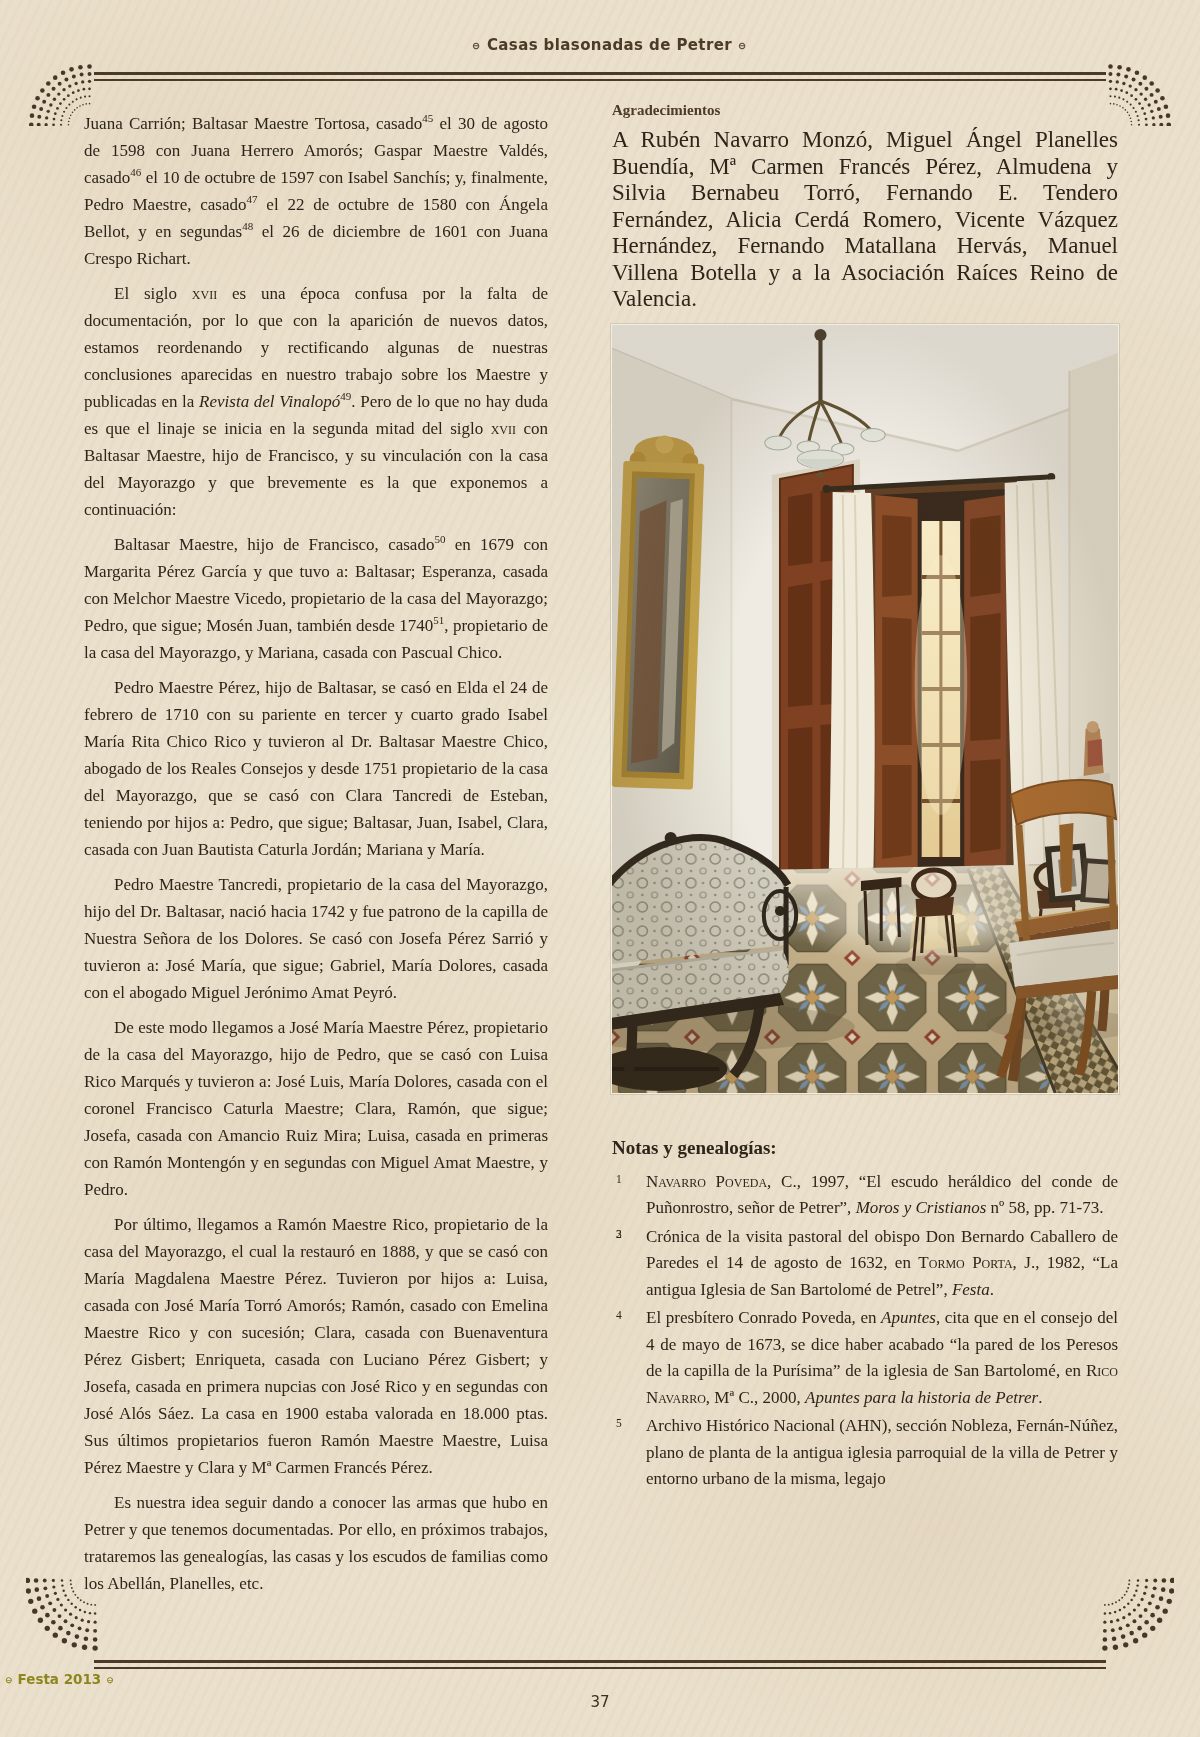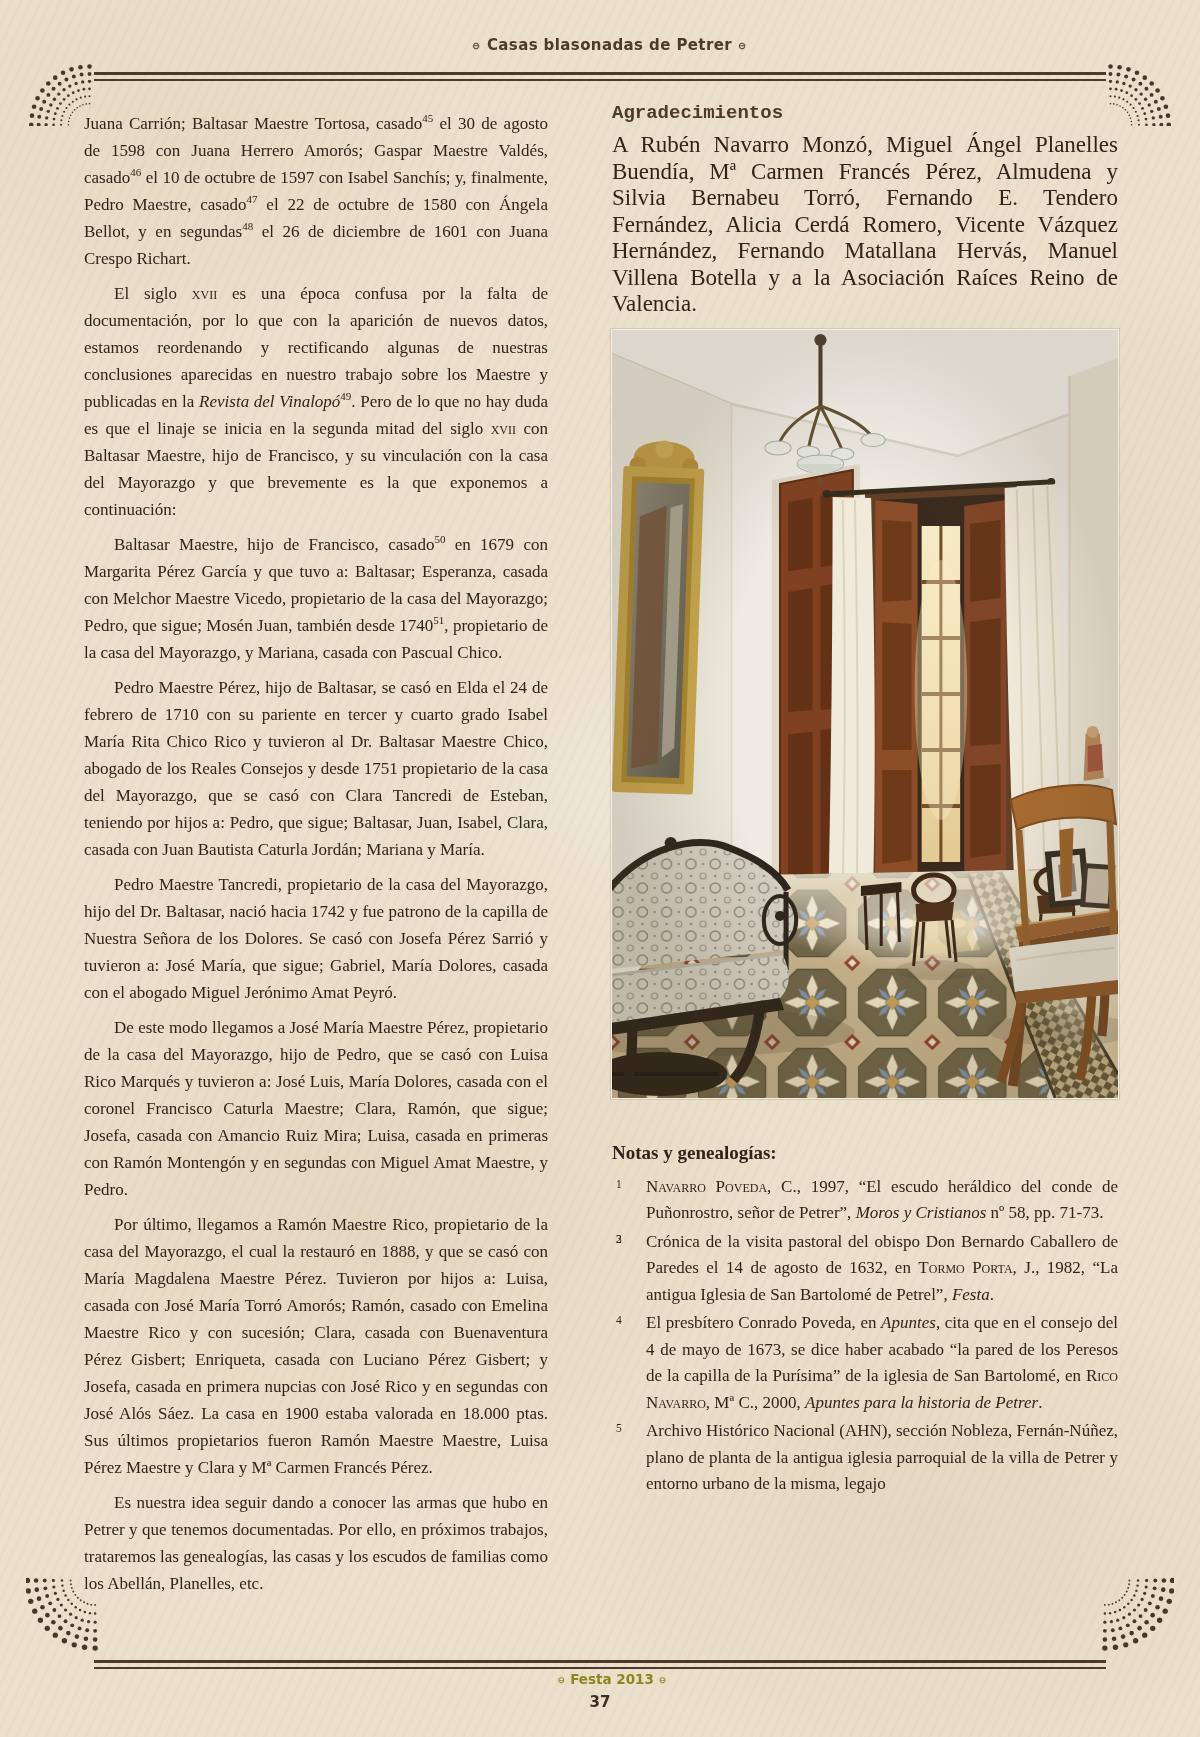--- a/index.html
+++ b/index.html
@@ -28,34 +28,34 @@
   .fan-br{right:26px;top:1572px;width:72px;height:86px;}
   .columns{position:absolute;left:76px;right:82px;top:102px;display:flex;gap:56px;}
   .col-left{width:480px;flex:none;}
   .col-right{flex:1;min-width:0;}
   .body-text p{margin:8px;font-size:17px;line-height:27px;text-align:justify;hyphens:auto;-webkit-hyphens:auto;}
   .body-text p.indent{text-indent:30px;}
   .seg-sup{vertical-align:super;font-size:11px;line-height:0;}
   .seg-i{font-style:italic;}
   .seg-sc{font-variant:small-caps;font-variant-caps:small-caps;}
   .seg-orn{font-size:9px;vertical-align:2px;letter-spacing:2px;}
-  .ack-title{margin:0 0 8px 0;font-family:Liberation Mono, monospace;font-weight:700;font-size:19px;color:#4c3b26;}
+  .ack-title{margin:0 0 8px 0;font-family:Liberation Serif, serif;font-weight:700;font-size:15px;color:#4c3b26;}
   .ack-body{margin:0;font-size:23px;line-height:26.5px;text-align:justify;hyphens:auto;}
   .photo-wrap{margin-top:12px;width:100%;height:768px;position:relative;
     box-shadow:0 0 0 1px rgba(250,247,238,.8), 0 0 0 2px rgba(120,100,70,.18);}
   .photo-wrap svg{display:block;width:100%;height:100%;}
   .photo-caption{margin-top:9px;font-family:"DejaVu Sans", sans-serif;font-size:12px;line-height:19px;color:#6f6759;letter-spacing:-.1px;}
   .notes-title{margin:44px 0 10px 0;font-size:19px;font-weight:700;color:#2d251a;}
   .note-item{position:relative;padding-left:34px;font-size:17px;line-height:26.5px;text-align:justify;hyphens:auto;margin-top:2px;}
   .note-num{position:absolute;left:4px;top:-3px;font-size:11.5px;}
-  .footer-edition{position:absolute;top:1671px;left:0;right:0;text-align:center;
-    font-family:"DejaVu Sans", sans-serif;font-weight:700;font-size:13.5px;color:#8d861f;padding-left:24px;}
+  .footer-edition{position:absolute;top:1671px;left:0;right:0;
+    font-family:"DejaVu Sans", sans-serif;font-weight:700;font-size:13.5px;color:#8d861f;}
   .footer-edition .orn{font-size:9px;vertical-align:1px;padding:0 5px;}
   .footer-page{position:absolute;top:1693px;left:0;right:0;text-align:center;
-    font-family:"DejaVu Sans", sans-serif;font-weight:700;font-size:15px;color:#39301f;}
+    font-family:"DejaVu Sans", sans-serif;font-weight:400;font-size:15px;color:#39301f;}
 </style>
 </head>
 <body>
 
 <div class="page">
   <div class="texture"></div>
 
   <div class="header-title"><span class="orn">⊖</span><span>Casas blasonadas de Petrer</span><span class="orn">⊖</span></div>
   <div class="rule top"></div>
   <div class="rule bottom"></div>

